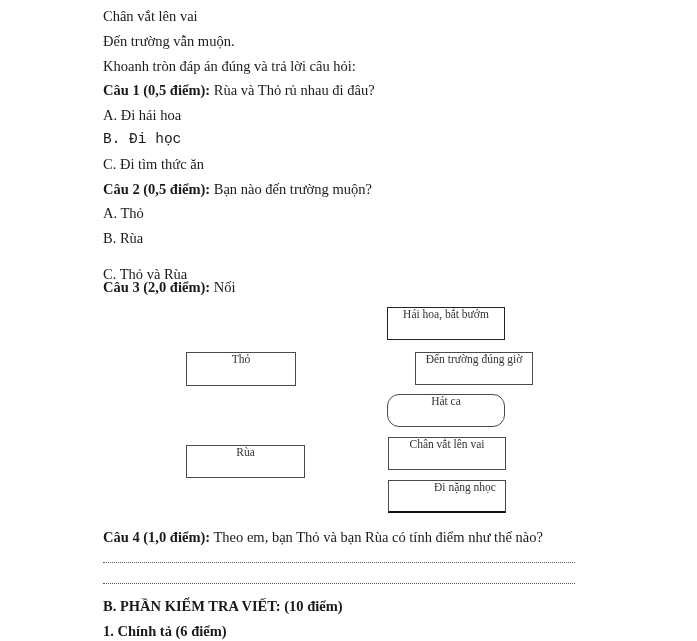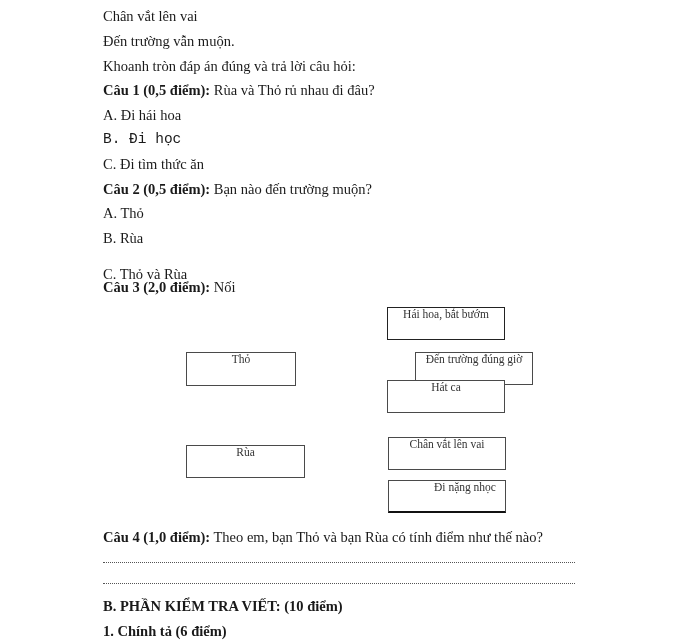--- a/index.html
+++ b/index.html
@@ -46,21 +46,21 @@
 <div class="box" style="left:186px; top:429px; width:119px; height:33px;margin-top:16px;">
   <span>Rùa</span>
 </div>
 
 <div class="box dark" style="left:387px; top:307px; width:118px; height:33px;">
   <span>Hái hoa, bắt bướm</span>
 </div>
 <div class="box" style="left:387px; top:352px; width:118px; height:33px;margin-left:28px;">
   <span>Đến trường đúng giờ</span>
 </div>
-<div class="box" style="left:387px; top:380px; width:118px; height:33px;">
+<div class="box" style="left:387px; top:394px; width:118px; height:33px;border-radius:12px;">
   <span>Hát ca</span>
 </div>
 <div class="box" style="left:388px; top:437px; width:118px; height:33px;">
   <span>Chân vắt lên vai</span>
 </div>
 <div class="box" style="left:388px; top:480px; width:118px; height:33px; border-bottom:2px solid #111;padding-left:36px;">
   <span>Đi nặng nhọc</span>
 </div>
 
 <div class="line" style="top:528px;">

